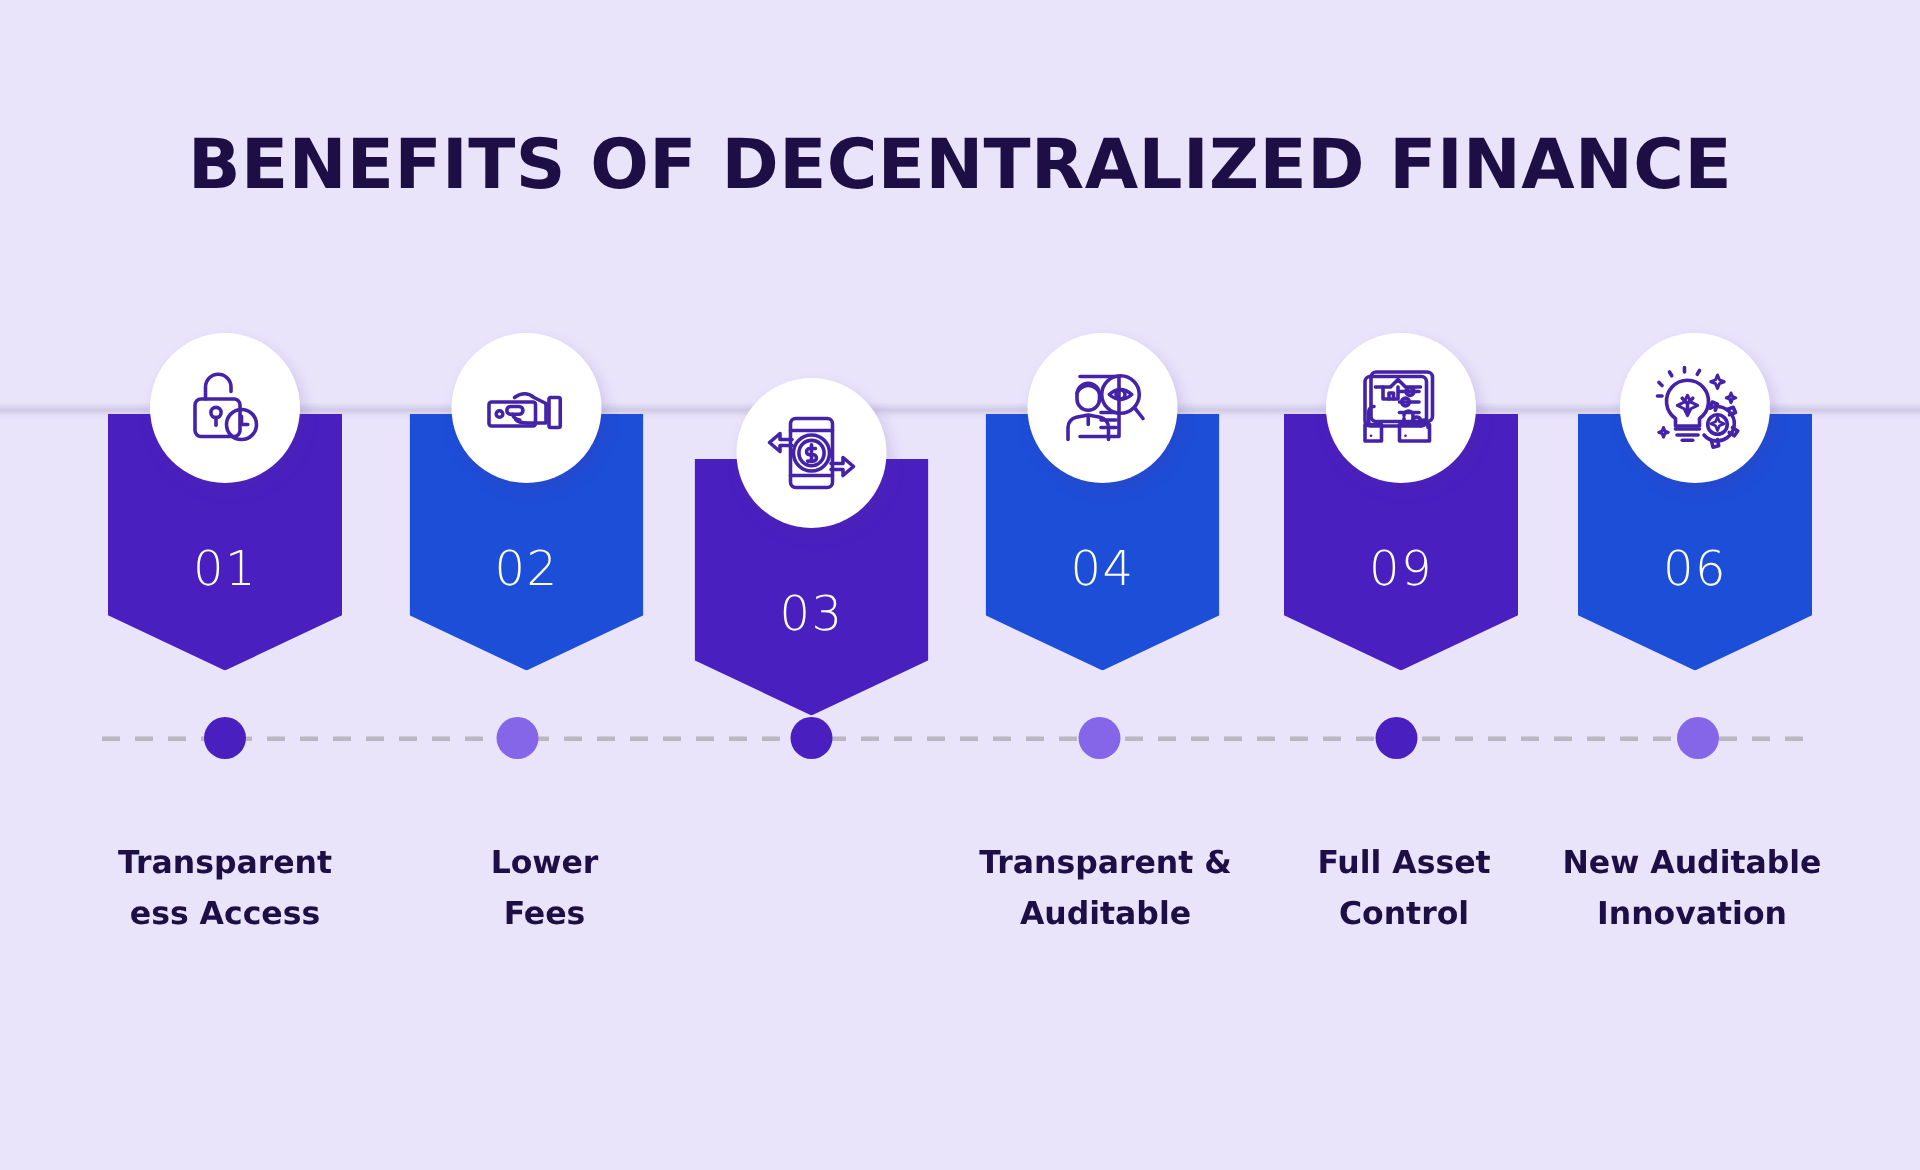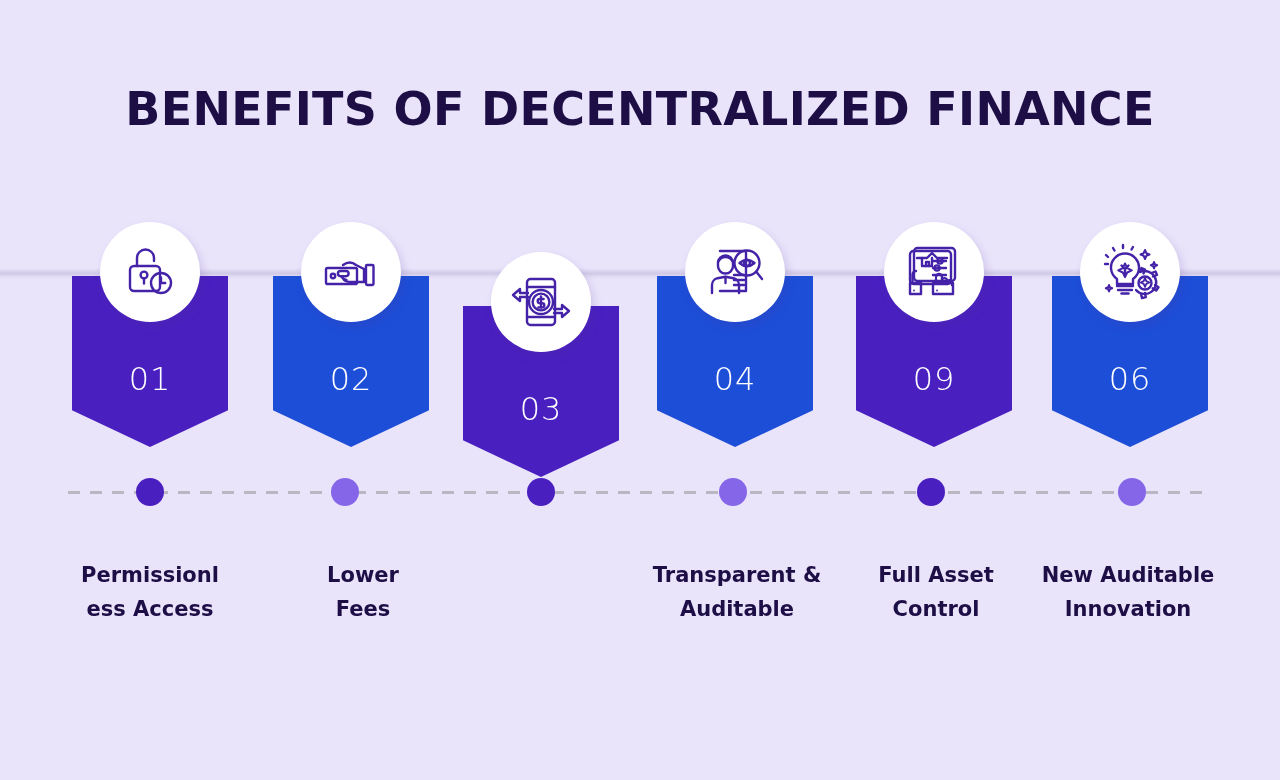--- a/index.html
+++ b/index.html
@@ -272,21 +272,21 @@
   <div id="timeline"></div>
 
   <div class="tl-dot dark" style="left:136px;"></div>
   <div class="tl-dot light" style="left:331px;"></div>
   <div class="tl-dot dark" style="left:527px;"></div>
   <div class="tl-dot light" style="left:719px;"></div>
   <div class="tl-dot dark" style="left:917px;"></div>
   <div class="tl-dot light" style="left:1118px;"></div>
 
   <div class="label" style="left:45px;">
-    <div>Permissionl</div>
+    <div>Transparent</div>
     <div>ess Access</div>
   </div>
   <div class="label" style="left:258px;">
     <div>Lower</div>
     <div>Fees</div>
   </div>
   <div class="label" style="left:632px;">
     <div>Transparent &amp;</div>
     <div>Auditable</div>
   </div>

